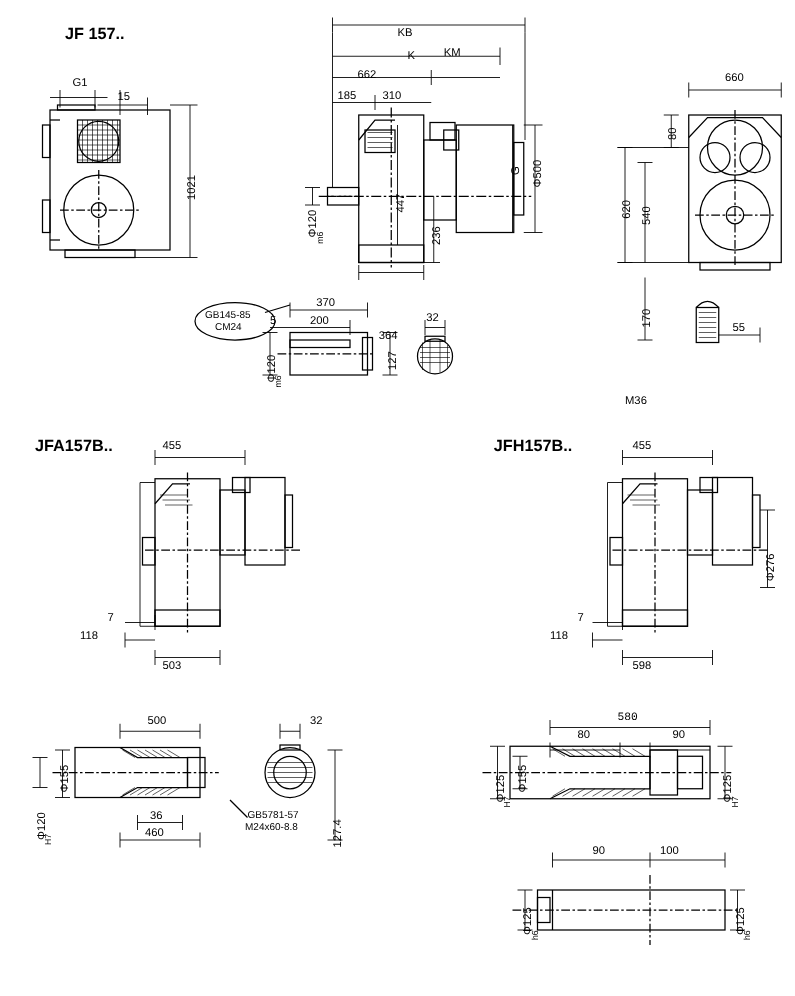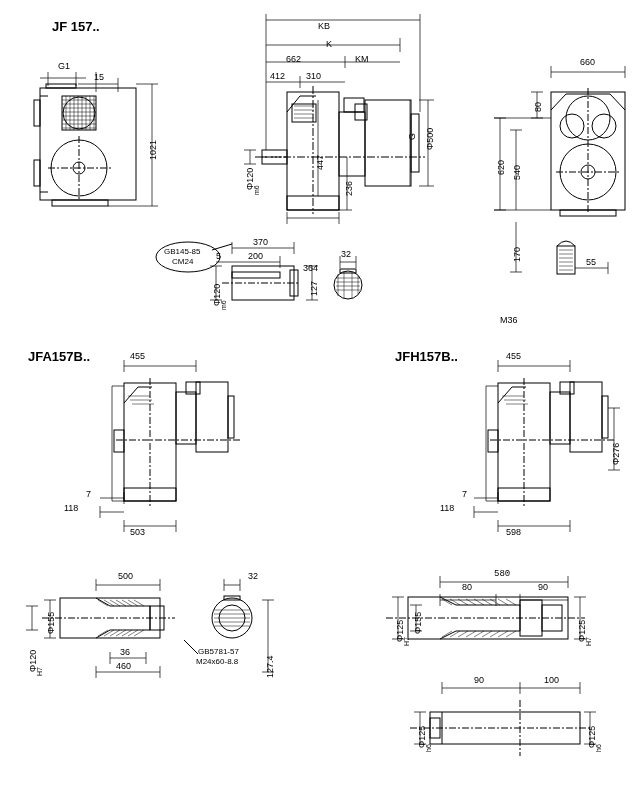--- a/index.html
+++ b/index.html
@@ -151,22 +151,22 @@
       <line x1="339" y1="210" x2="352" y2="210"></line>
 
       <line x1="287" y1="218" x2="339" y2="218"></line>
       <line x1="287" y1="212" x2="287" y2="224"></line>
       <line x1="339" y1="212" x2="339" y2="224"></line>
     </g>
   </svg>
   <div class="t" style="left:318px;top:22px;">KB</div>
   <div class="t" style="left:326px;top:40px;">K</div>
   <div class="t" style="left:286px;top:55px;">662</div>
-  <div class="t" style="left:355px;top:55px;">KM</div>
-  <div class="t" style="left:270px;top:72px;">412</div>
+  <div class="t" style="left:355px;top:38px;">KM</div>
+  <div class="t" style="left:270px;top:72px;">185</div>
   <div class="t" style="left:306px;top:72px;">310</div>
   <div class="t rot90" style="left:426px;top:150px;">Φ500</div>
   <div class="t rot90" style="left:408px;top:140px;">G</div>
   <div class="t rot90" style="left:246px;top:190px;">Φ120</div>
   <div class="t xs rot90" style="left:253px;top:195px;">m6</div>
   <div class="t rot90" style="left:316px;top:170px;">447</div>
   <div class="t rot90" style="left:345px;top:196px;">236</div>
   <div class="t" style="left:303px;top:220px;margin-top:44px;">364</div>
 
   <svg width="636" height="797">
@@ -531,19 +531,19 @@
   </svg>
   <div class="t" style="left:494px;top:570px;font-family:Liberation Mono, monospace;">580</div>
   <div class="t" style="left:462px;top:583px;">80</div>
   <div class="t" style="left:538px;top:583px;">90</div>
   <div class="t rot90" style="left:396px;top:642px;">Φ125</div>
   <div class="t xs rot90" style="left:403px;top:646px;">H7</div>
   <div class="t rot90" style="left:414px;top:634px;">Φ155</div>
   <div class="t rot90" style="left:578px;top:642px;">Φ125</div>
   <div class="t xs rot90" style="left:585px;top:646px;">H7</div>
   <div class="t" style="left:474px;top:676px;">90</div>
-  <div class="t" style="left:544px;top:676px;">100</div>
+  <div class="t" style="left:528px;top:676px;">100</div>
   <div class="t rot90" style="left:418px;top:748px;">Φ125</div>
   <div class="t xs rot90" style="left:425px;top:752px;">h6</div>
   <div class="t rot90" style="left:588px;top:748px;">Φ125</div>
   <div class="t xs rot90" style="left:595px;top:752px;">h6</div>
 
 </div>
 
 </body></html>

